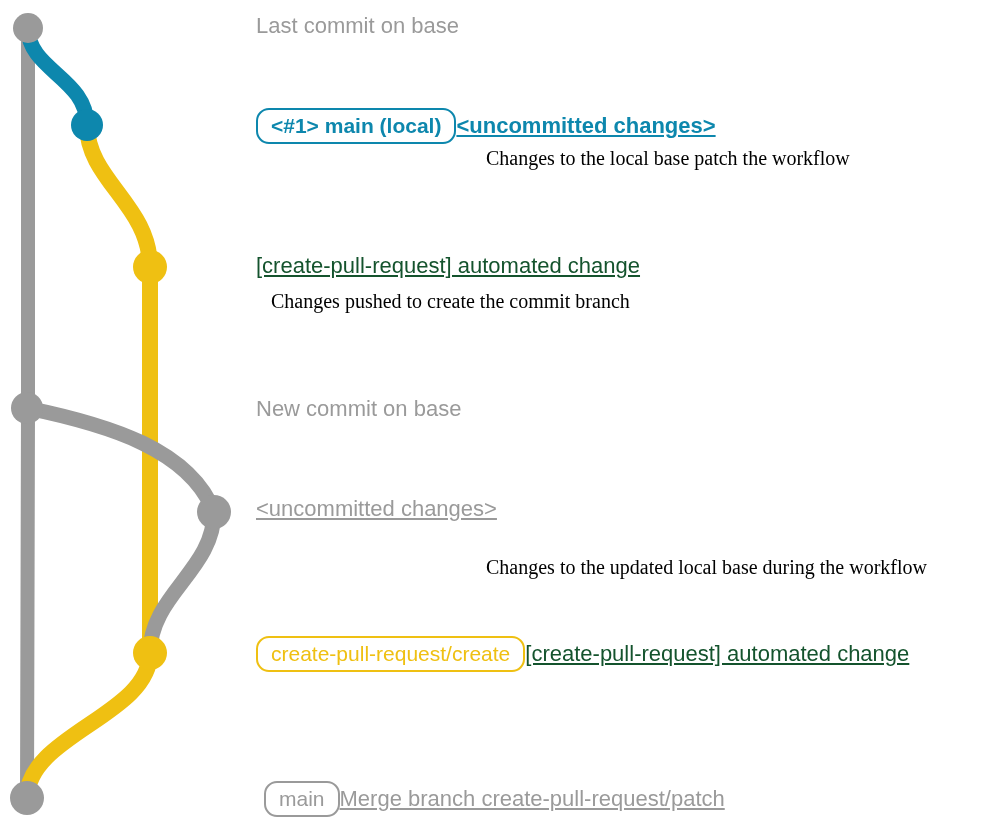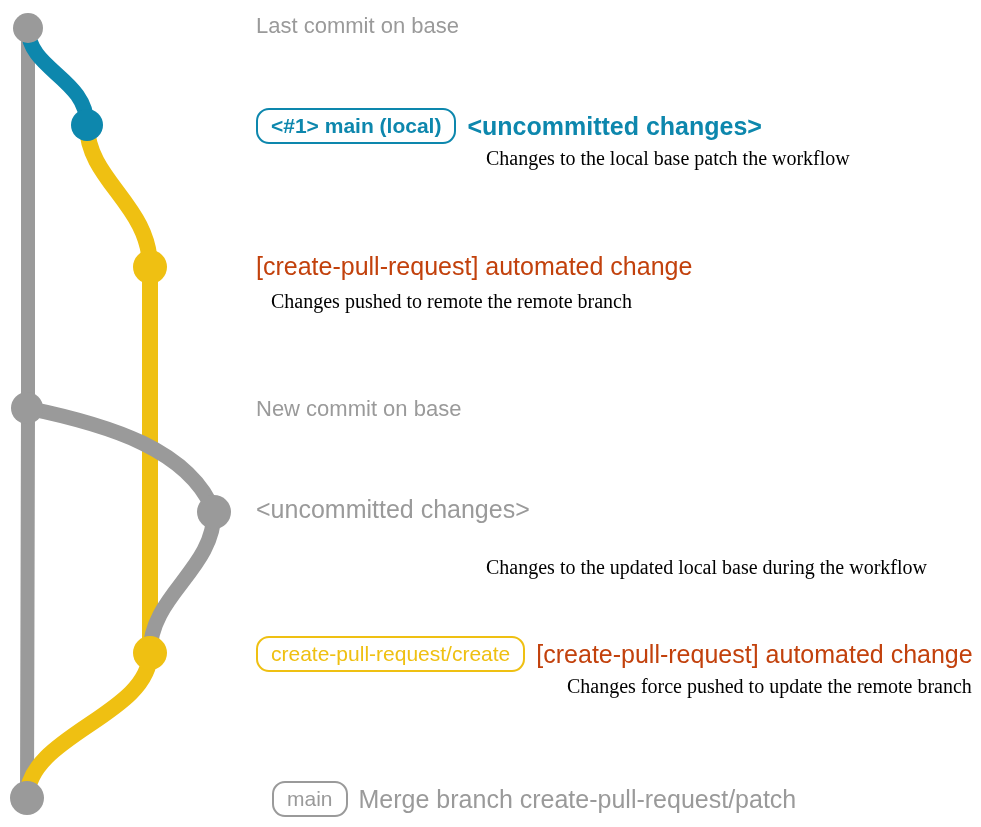--- a/index.html
+++ b/index.html
@@ -41,34 +41,34 @@
   .tag {
     display: inline-block;
     border: 2px solid #9a9a9a;
     border-radius: 13px;
     padding: 4px 13px 5px 13px;
     font-size: 21px;
     line-height: 23px;
     font-family: "Liberation Sans", sans-serif;
     color: #9a9a9a;
     background: #ffffff;
-    margin-right: 11px;
   }
   .tag.teal  { border-color: #0d87ad; color: #0d87ad; font-weight: bold; }
   .tag.yellow{ border-color: #efc012; color: #efc012; }
   .tag.gray  { border-color: #9a9a9a; color: #9a9a9a; }
 
   .subject {
-    font-size: 25px;
+    font-size: 22px;
     line-height: 26px;
     font-family: "Liberation Sans", sans-serif;
     white-space: nowrap;
+    text-decoration: underline;
   }
   .subject.teal   { color: #0d87ad; font-weight: bold; }
-  .subject.yellow { color: #c2410c; }
+  .subject.yellow { color: #14532d; }
   .subject.gray   { color: #9a9a9a; }
 
   .note {
     font-family: "Liberation Serif", serif;
     font-size: 20px;
     line-height: 24px;
     color: #000000;
     white-space: nowrap;
     position: absolute;
   }
@@ -120,39 +120,38 @@
       <span class="subject teal">&lt;uncommitted changes&gt;</span>
     </div>
   </div>
   <div class="note" style="left:486px; top:146px;">Changes to the local base patch the workflow</div>
 
   <div class="row" style="left:256px; top:253px;">
     <div class="row-inner">
       <span class="subject yellow">[create-pull-request] automated change</span>
     </div>
   </div>
-  <div class="note" style="left:271px; top:289px;">Changes pushed to remote the remote branch</div>
+  <div class="note" style="left:271px; top:289px;">Changes pushed to create the commit branch</div>
 
   <div class="plainlabel" style="left:256px; top:396px;">New commit on base</div>
 
   <div class="row" style="left:256px; top:496px;">
     <div class="row-inner">
       <span class="subject gray">&lt;uncommitted changes&gt;</span>
     </div>
   </div>
   <div class="note" style="left:486px; top:555px;">Changes to the updated local base during the workflow</div>
 
   <div class="row" style="left:256px; top:636px;">
     <div class="row-inner">
       <span class="tag yellow">create-pull-request/create</span>
       <span class="subject yellow">[create-pull-request] automated change</span>
     </div>
   </div>
-  <div class="note" style="left:567px; top:674px;">Changes force pushed to update the remote branch</div>
 
-  <div class="row" style="left:272px; top:781px;text-align:right;">
+  <div class="row" style="left:264px; top:781px;text-align:right;">
     <div class="row-inner">
       <span class="tag gray">main</span>
       <span class="subject gray">Merge branch create-pull-request/patch</span>
     </div>
   </div>
 
 </div>
 
 </body></html>

